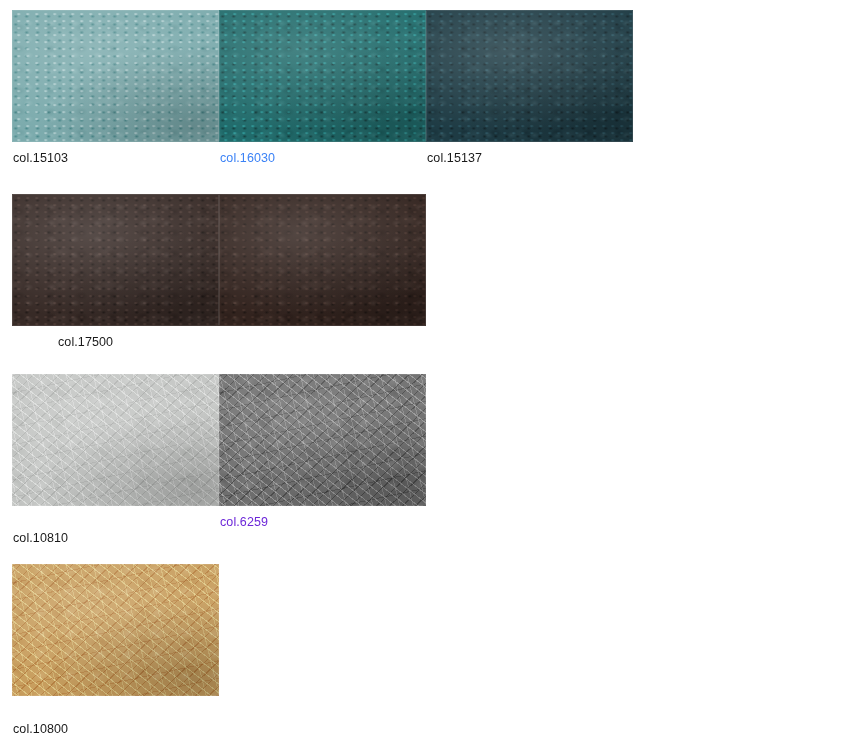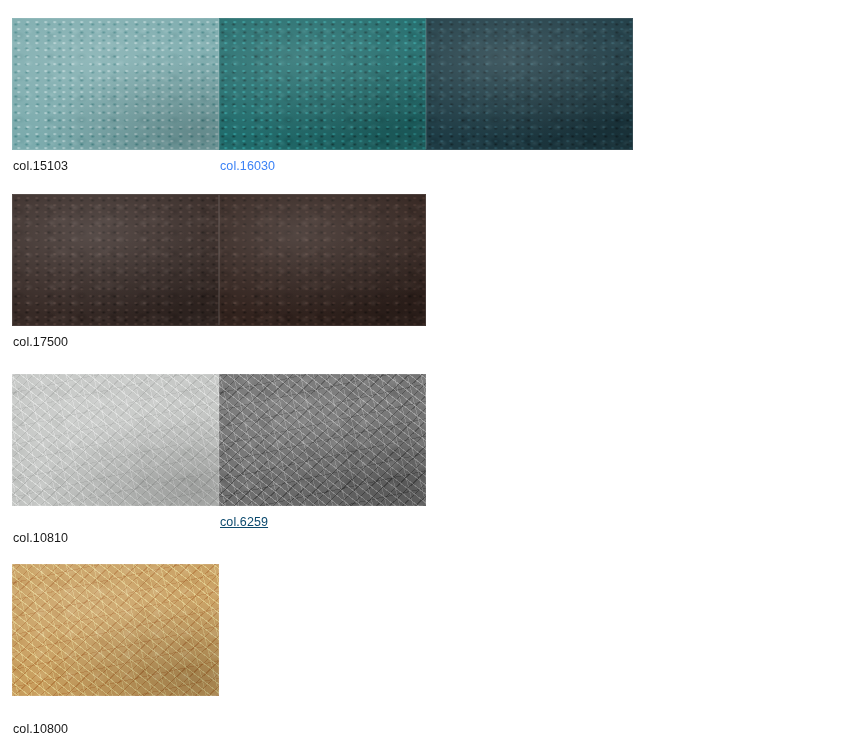--- a/index.html
+++ b/index.html
@@ -127,21 +127,21 @@
     letter-spacing: .1px;
     white-space: nowrap;
     margin-top: 8px;
     padding-left: 1px;
   }
 </style>
 </head>
 <body>
 
 <div id="swatch-sheet" style="background: rgb(255, 255, 255);">
-    <div class="swatch-row" style="top: 18px;">
+    <div class="swatch-row" style="top: 10px;">
       <div class="swatch-strip">
         <div class="swatch-cell">
           <div class="swatch-tile grain-pebble" title="col.15103">
             <div class="tile-base" style="background: rgb(124, 171, 173);"></div>
             <div class="tile-grain"></div>
             <div class="tile-grain2"></div>
             <div class="tile-shade"></div>
             <div class="tile-edge"></div>
           </div>
         </div>
@@ -164,20 +164,23 @@
           </div>
         </div>
       </div>
       <div class="swatch-strip">
         <div class="swatch-cell" style="width: 207px;">
           <div class="swatch-label" style="color: rgb(26, 26, 26);">col.15103</div>
         </div>
         <div class="swatch-cell" style="width: 207px;">
           <div class="swatch-label" style="color: #3b82f6;">col.16030</div>
         </div>
+        <div class="swatch-cell" style="width: 207px;">
+          <div class="swatch-label" style="color: rgb(26, 26, 26);">col.15137</div>
+        </div>
       </div>
     </div>
     <div class="swatch-row" style="top: 194px;">
       <div class="swatch-strip">
         <div class="swatch-cell">
           <div class="swatch-tile grain-pebble" title="col.17500">
             <div class="tile-base" style="background: rgb(55, 42, 38);"></div>
             <div class="tile-grain"></div>
             <div class="tile-grain2"></div>
             <div class="tile-shade"></div>
@@ -189,21 +192,21 @@
             <div class="tile-base" style="background: rgb(50, 35, 30);"></div>
             <div class="tile-grain"></div>
             <div class="tile-grain2"></div>
             <div class="tile-shade"></div>
             <div class="tile-edge"></div>
           </div>
         </div>
       </div>
       <div class="swatch-strip">
         <div class="swatch-cell" style="width: 207px;">
-          <div class="swatch-label" style="color: rgb(26, 26, 26);">col.17500</div>
+          <div class="swatch-label" style="color: rgb(26, 26, 26); margin-left: 45px;">col.17500</div>
         </div>
       </div>
     </div>
     <div class="swatch-row" style="top: 374px;">
       <div class="swatch-strip">
         <div class="swatch-cell">
           <div class="swatch-tile grain-crinkle" title="col.10810">
             <div class="tile-base" style="background: rgb(195, 197, 195);"></div>
             <div class="tile-grain"></div>
             <div class="tile-grain2"></div>
@@ -219,21 +222,21 @@
             <div class="tile-shade"></div>
             <div class="tile-edge"></div>
           </div>
         </div>
       </div>
       <div class="swatch-strip">
         <div class="swatch-cell" style="width: 207px;">
           <div class="swatch-label" style="color: rgb(26, 26, 26); margin-top: 24px;">col.10810</div>
         </div>
         <div class="swatch-cell" style="width: 207px;">
-          <div class="swatch-label" style="color: #0c4a6e; text-decoration: underline;">col.6259</div>
+          <div class="swatch-label" style="color: #6d28d9;">col.6259</div>
         </div>
       </div>
     </div>
     <div class="swatch-row" style="top: 564px;">
       <div class="swatch-strip">
         <div class="swatch-cell">
           <div class="swatch-tile grain-crinkle" title="col.10800">
             <div class="tile-base" style="background: rgb(200, 158, 94);"></div>
             <div class="tile-grain"></div>
             <div class="tile-grain2"></div>

